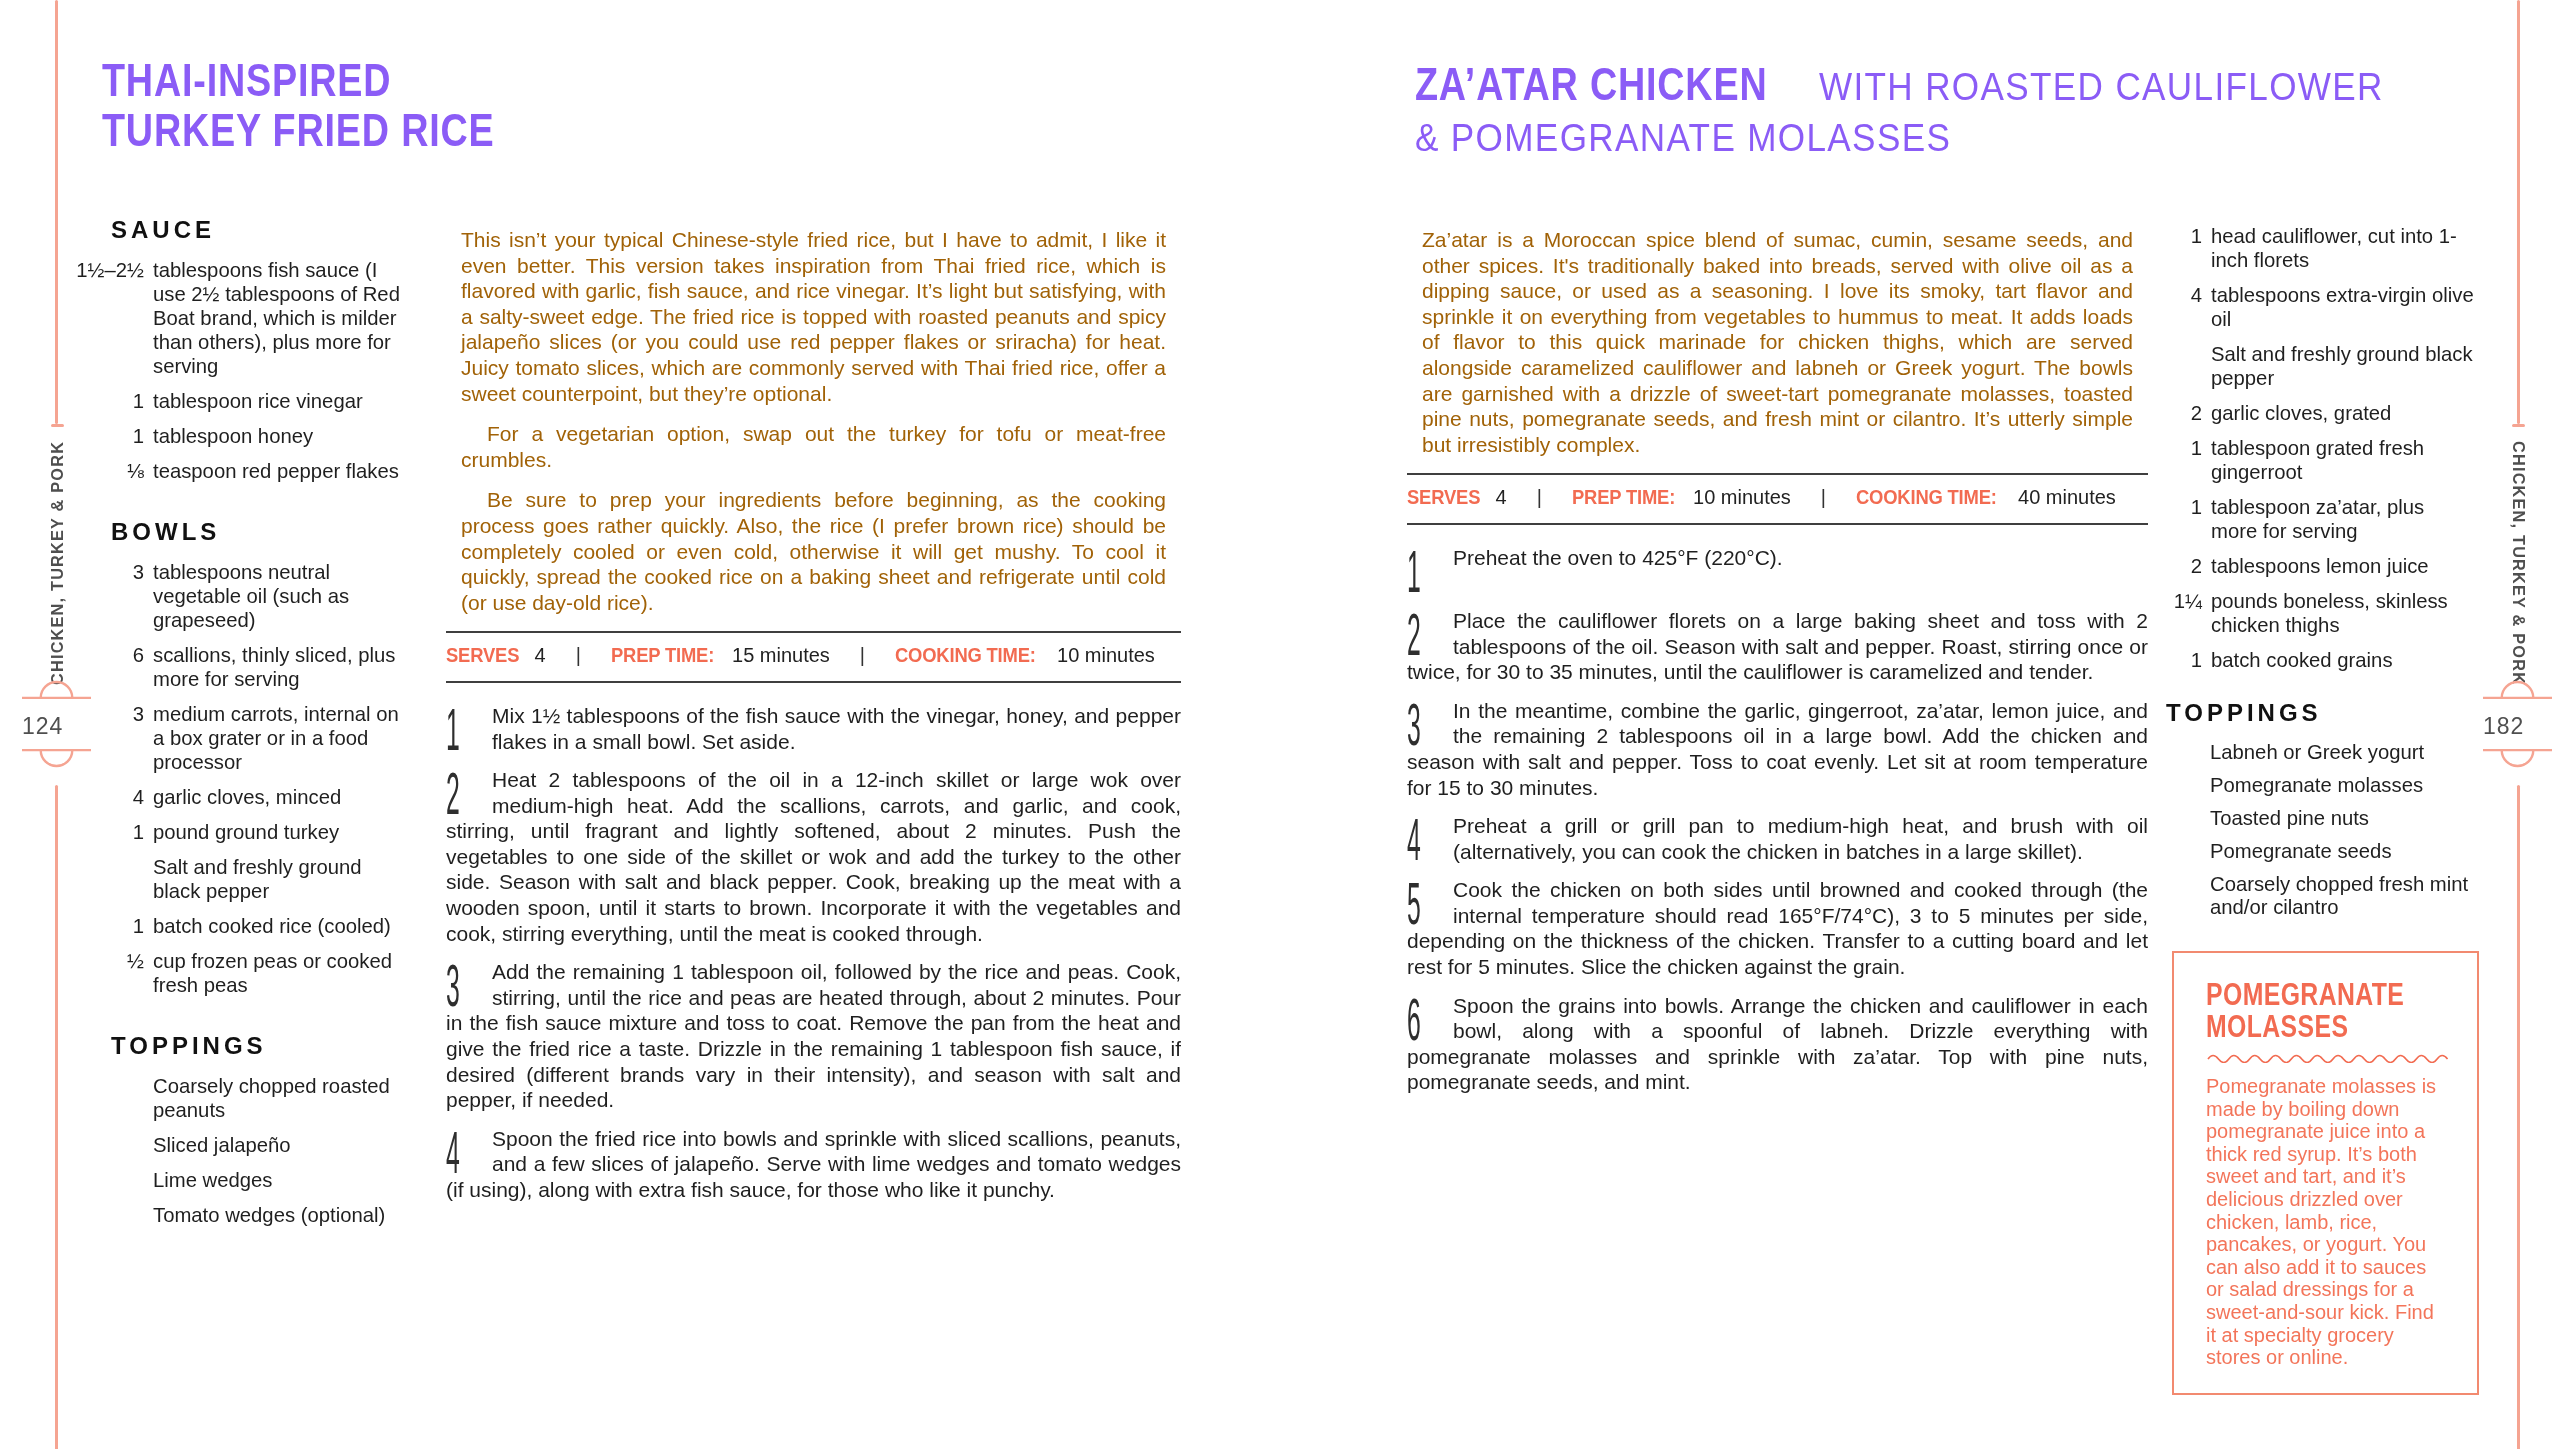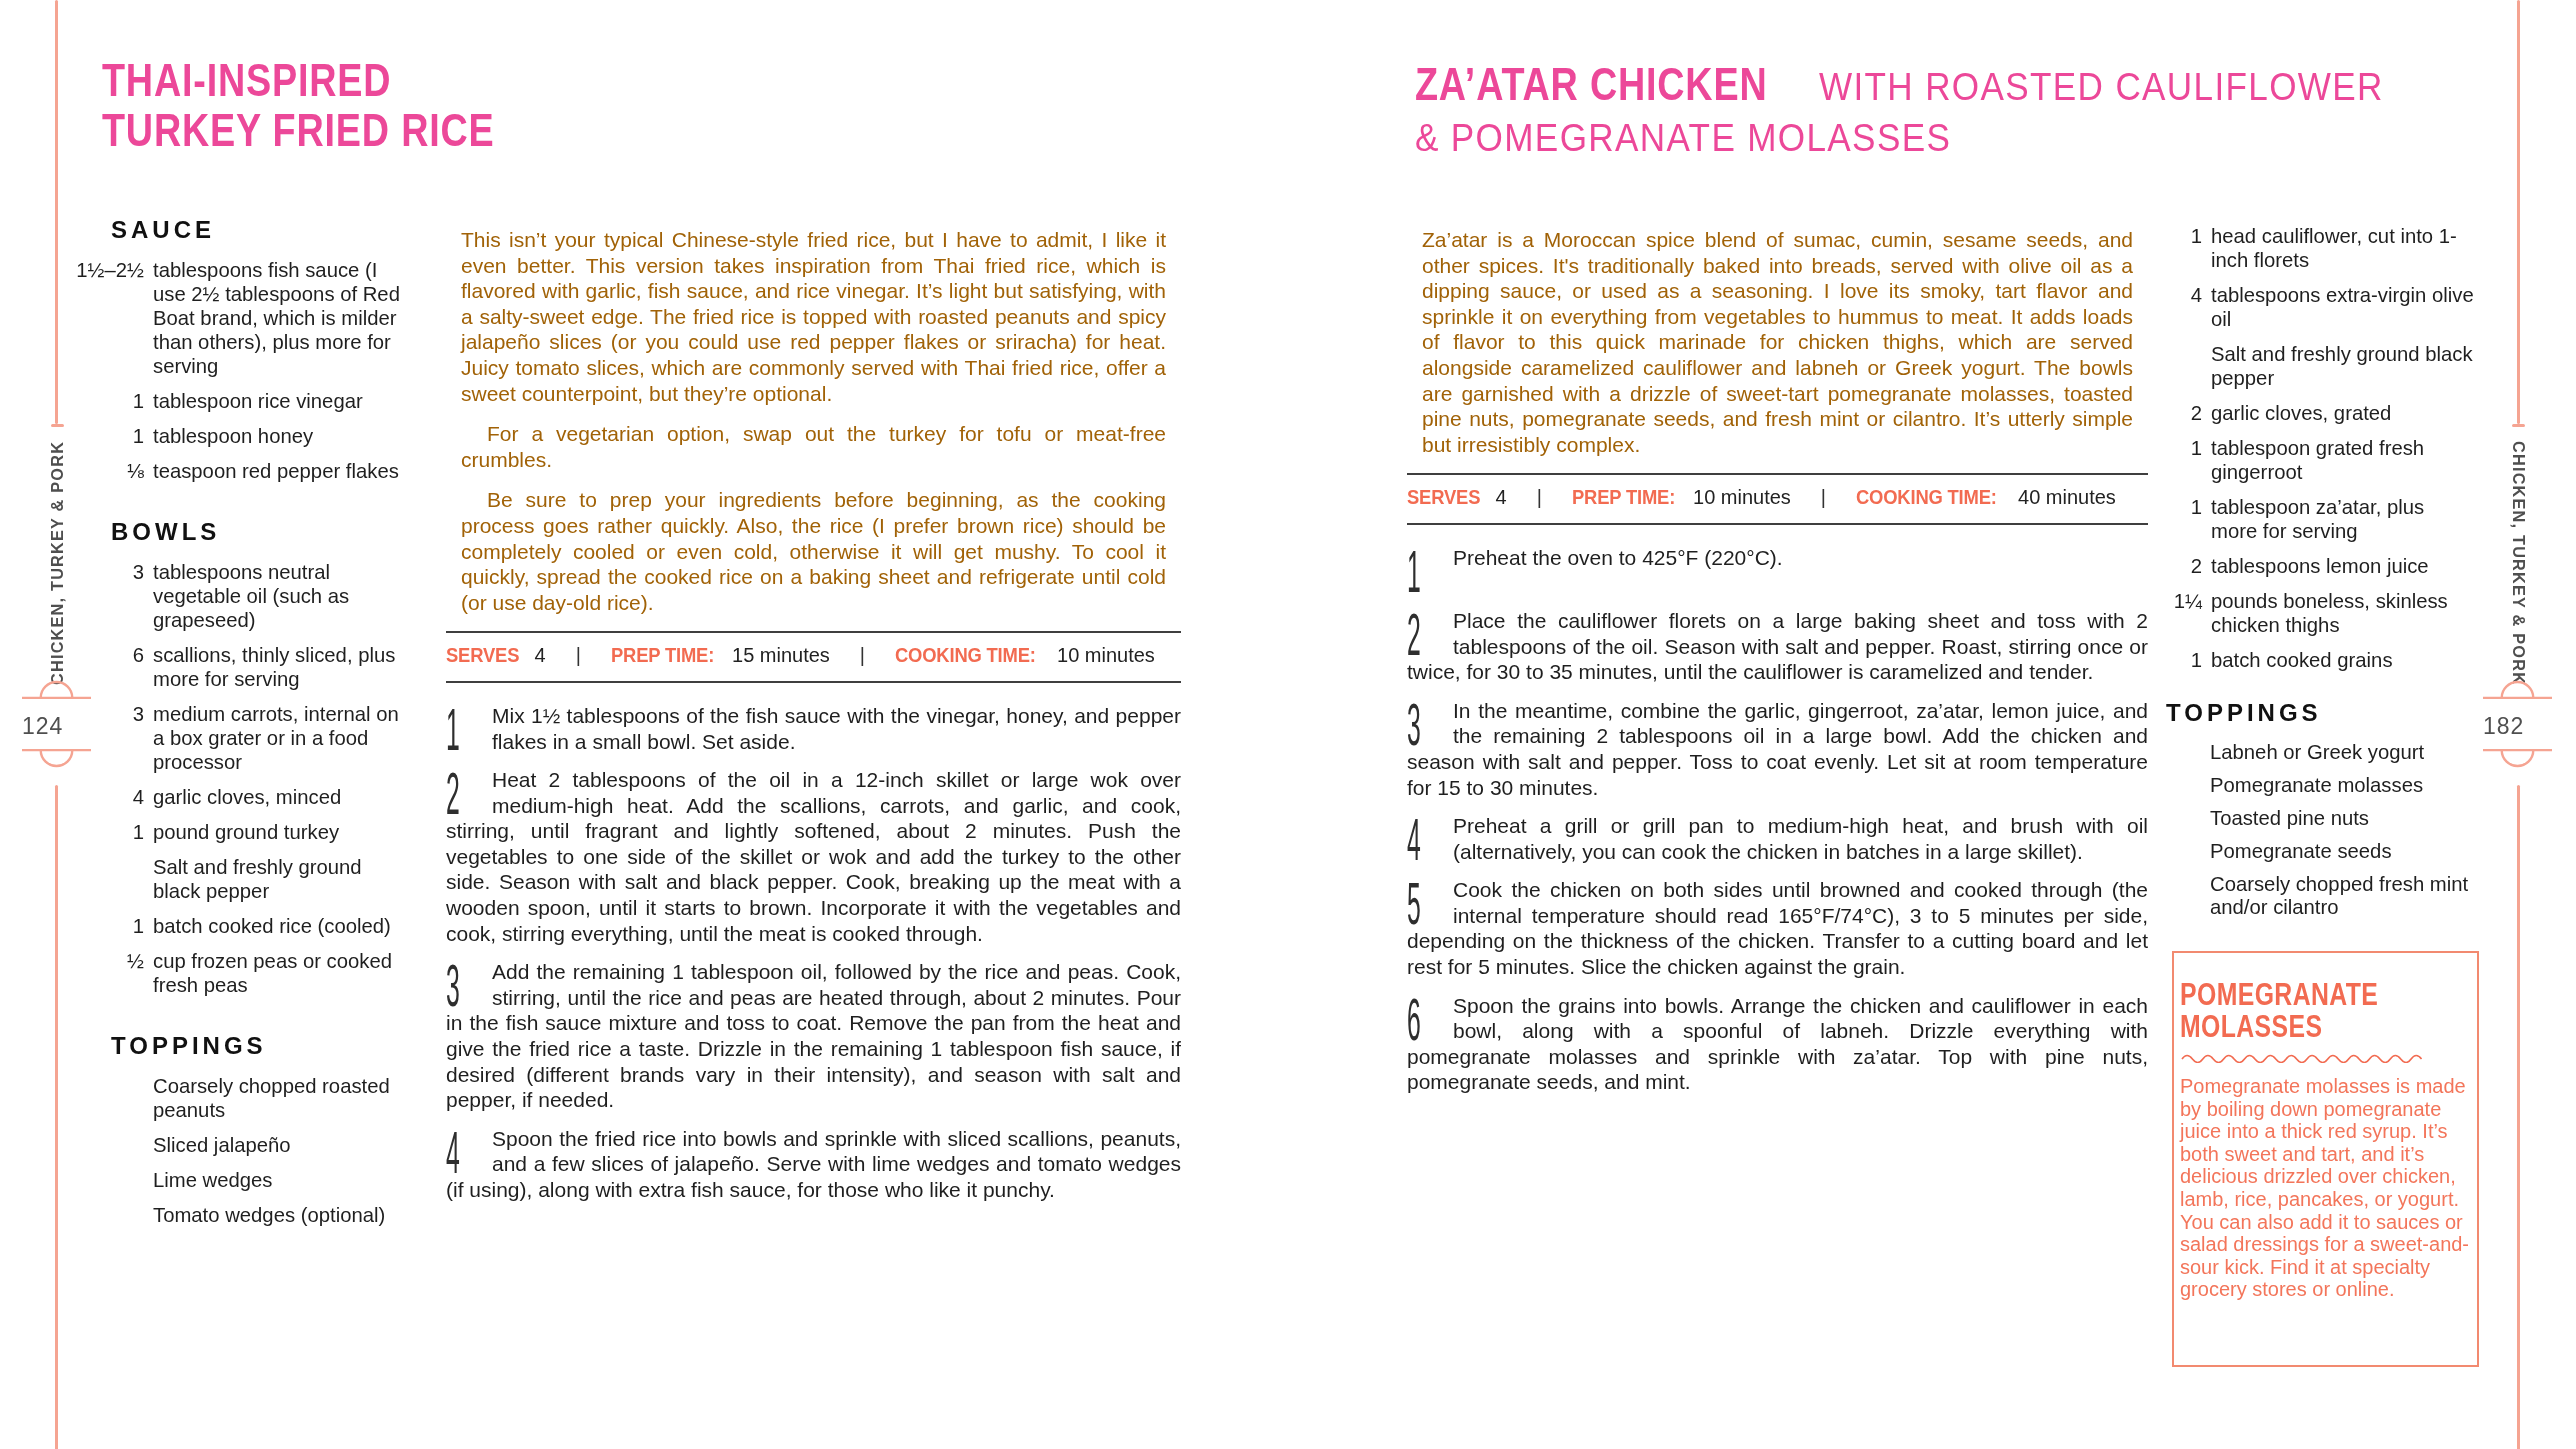--- a/index.html
+++ b/index.html
@@ -9,21 +9,21 @@
   
   .edge-rule{position:absolute;width:3px;background:#f5a492;border-radius:2px;}
   .edge-cap{position:absolute;width:13px;height:3px;background:#f5a492;border-radius:2px;}
   .edge-label{position:absolute;width:26px;height:210px;display:flex;align-items:center;justify-content:center;
     writing-mode:vertical-rl;font-size:16.3px;font-weight:700;letter-spacing:1.2px;color:#4f4f4f;white-space:nowrap;}
   .edge-label.flip{transform:rotate(180deg);}
   .ornament{position:absolute;width:69px;}
   .ornament .num{height:44px;line-height:44px;text-align:left;font-size:23px;letter-spacing:1px;color:#4f4f4f;}
 
   
-  .title{position:absolute;color:#ec4899;}
+  .title{position:absolute;color:#8b5cf6;}
   .title .tline{display:block;font-size:46px;line-height:50px;font-weight:700;letter-spacing:1px;
     transform:scaleX(.82);transform-origin:left top;white-space:nowrap;}
   .title .row{display:flex;align-items:baseline;white-space:nowrap;}
   .title .strong{display:inline-block;font-size:46px;line-height:50px;font-weight:700;letter-spacing:1px;
     transform:scaleX(.82);transform-origin:left bottom;}
   .title .reg{display:inline-block;font-size:39px;line-height:50px;font-weight:400;letter-spacing:1.5px;
     transform:scaleX(.9);transform-origin:left bottom;margin-left:-26px;}
   .title .reg2{display:block;font-size:39px;line-height:52px;font-weight:400;letter-spacing:1.5px;
     transform:scaleX(.9);transform-origin:left top;white-space:nowrap;}
 
@@ -47,21 +47,21 @@
   .meta .lab{display:inline-block;color:#f26b51;font-weight:700;letter-spacing:-0.2px;margin-right:9px;
     transform:scaleX(.92);transform-origin:left bottom;}
   .meta .val{color:#222;}
   .meta .sep{margin:0 30px;color:#333;}
   .step{overflow:hidden;margin-bottom:13px;text-align:justify;}
   .step .num{float:left;width:46px;height:50px;font-size:59px;line-height:54px;font-weight:400;color:#2e2e2e;
     transform:scaleX(.42);transform-origin:left top;}
   .step .txt{margin:0;}
 
   
-  .sidebox{position:absolute;box-sizing:border-box;border:2px solid #f28a70;padding:26px 6px 24px;background:#fff;}
+  .sidebox{position:absolute;box-sizing:border-box;border:2px solid #f28a70;padding:26px 32px 24px;background:#fff;}
   .sidebox .bx-title{color:#f26b51;font-weight:700;font-size:31px;line-height:32px;letter-spacing:0.5px;
     transform:scaleX(.8);transform-origin:left top;white-space:nowrap;margin:0;}
   .sidebox .wavy{display:block;margin:10px 0 12px;}
   .sidebox .bx-body{margin:0;color:#f3755a;font-size:20px;line-height:22.6px;}
 </style>
 </head>
 <body>
 
 <div class="spread">
 

